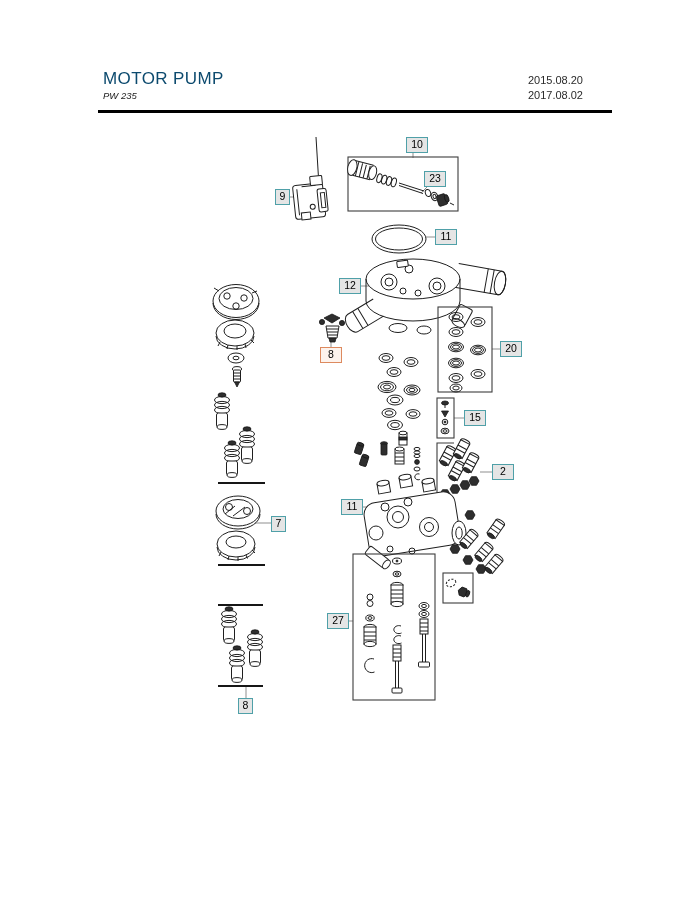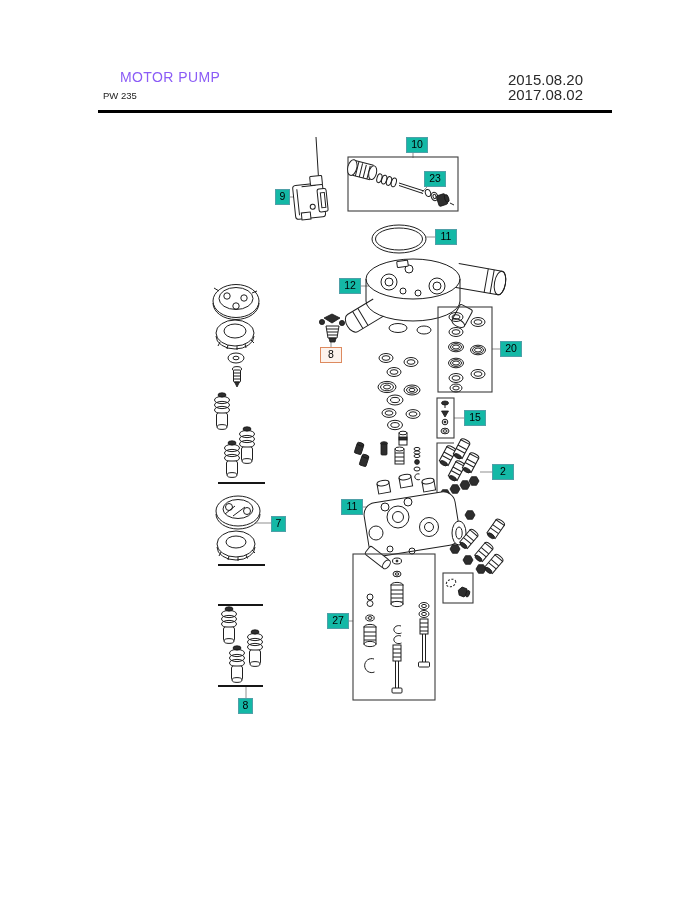--- a/index.html
+++ b/index.html
@@ -1,26 +1,26 @@
 <!DOCTYPE html>
 <html><head>
 <meta charset="utf-8">
 <style>
   html,body{margin:0;padding:0;background:#fff;}
   .page{position:relative;width:688px;height:900px;background:#ffffff;
         font-family:"Liberation Sans",sans-serif;overflow:hidden;}
-  .title{position:absolute;left:120px;top:69px;font-size:14px;letter-spacing:.4px;color:#8b5cf6;}
-  .model{position:absolute;left:103px;top:90px;font-size:9.5px;color:#222;}
-  .dates{position:absolute;right:105px;top:73px;text-align:right;font-size:15px;
+  .title{position:absolute;left:103px;top:69px;font-size:17px;letter-spacing:.4px;color:#0c4a6e;}
+  .model{position:absolute;left:103px;top:90px;font-size:9.5px;color:#222;font-style:italic;}
+  .dates{position:absolute;right:105px;top:73px;text-align:right;font-size:11px;
          color:#2a2a2a;line-height:14.5px;}
   .rule{position:absolute;left:98px;top:110px;width:514px;height:2.5px;background:#000;}
   .for-line{position:absolute;left:99px;top:121px;font-size:12px;font-weight:bold;color:#000;}
   svg.diagram{position:absolute;left:0;top:0;}
   .callout{position:absolute;box-sizing:border-box;height:16px;
-           border:1.6px solid #4fa0a8;background:#14b8a6;color:#000;
+           border:1.6px solid #4fa0a8;background:#e5e5e5;color:#000;
            font-size:10.5px;line-height:12.5px;text-align:center;z-index:2;}
   .c1{width:15px}.c2{width:22px}
   .callout.hl{border-color:#dd8a5f;background:#fdf3ed;}
   
   .p{stroke:#1f1f1f;fill:none;stroke-width:1;}
   .pw{stroke:#1f1f1f;fill:#ffffff;stroke-width:1;}
   .pd{stroke:#161616;fill:#2e2e2e;stroke-width:.8;}
   .gb{stroke:#3d3d3d;fill:none;stroke-width:1.1;}
   .ld{stroke:#8f8f8f;fill:none;stroke-width:1;}
   .bk{stroke:#161616;fill:none;stroke-width:1.8;}

